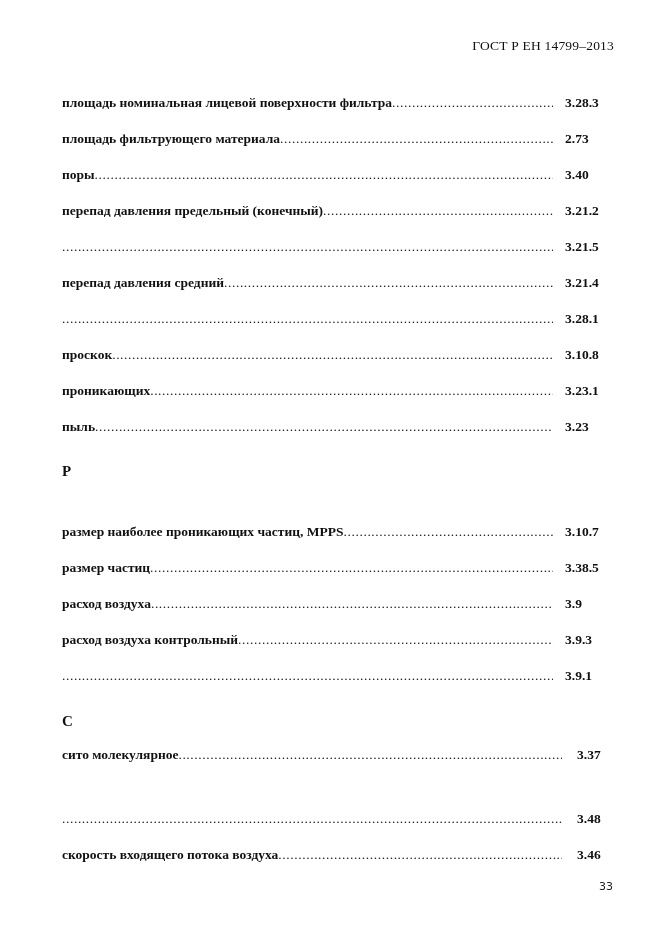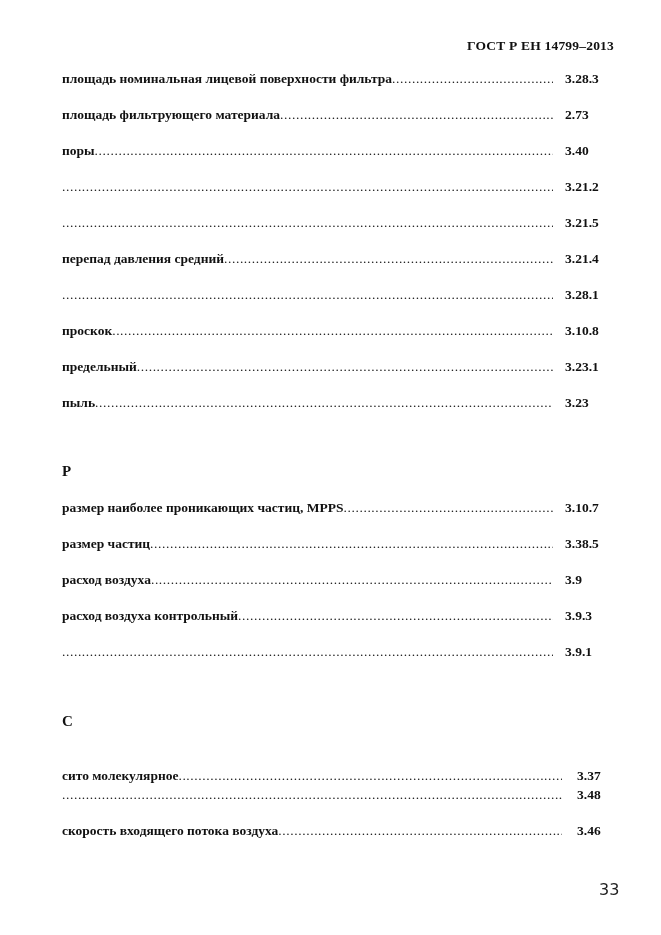--- a/index.html
+++ b/index.html
@@ -3,46 +3,46 @@
 <meta charset="utf-8">
 <style>
   html, body { margin: 0; padding: 0; background: #ffffff; }
   body {
     width: 661px; height: 935px; position: relative; overflow: hidden;
     font-family: "Liberation Serif", "DejaVu Serif", serif;
     color: #111111;
   }
   .header {
     position: absolute; top: 38px; right: 47px;
-    font-size: 13.5px; font-weight: bold; letter-spacing: 0.2px;
+    font-size: 13.5px; font-weight: normal; letter-spacing: 0.2px;
   }
   .entry {
     position: absolute; left: 62px;
     font-size: 13.5px; font-weight: bold;
     height: 18px; line-height: 18px;
-    display: flex; align-items: baseline;
+    display: flex; align-items: baseline; margin-top: 24px;
   }
   .entry .term { white-space: nowrap; }
   .entry .dots {
     flex: 1 1 auto; overflow: hidden; white-space: nowrap;
     font-weight: normal; letter-spacing: 0.6px; color: #222;
   }
   .entry .ref { white-space: nowrap; position: absolute; }
   .group-a .entry { width: 491px; }
   .group-a .entry .dots { max-width: none; }
   .group-a .entry .ref { left: 503px; }
   .group-c .entry { width: 500px; }
   .group-c .entry .ref { left: 515px; }
   .letter {
     position: absolute; left: 62px;
     font-size: 15px; font-weight: bold;
   }
   .pageno {
     position: absolute; top: 880px; left: 599px;
-    font-family: "DejaVu Sans", sans-serif; font-size: 16px; color: #222;
+    font-family: "DejaVu Sans", sans-serif; font-size: 11px; color: #222;
   }
 </style>
 </head>
 <body>
 
 <div class="header">ГОСТ Р ЕН 14799–2013</div>
 
 <div class="group-a">
   <div class="entry" style="top:70px">
       <span class="term">площадь номинальная лицевой поверхности фильтра</span>
@@ -53,20 +53,21 @@
       <span class="term">площадь фильтрующего материала</span>
       <span class="dots">........................................................................................................................................</span>
       <span class="ref">2.73</span>
     </div>
   <div class="entry" style="top:142px">
       <span class="term">поры</span>
       <span class="dots">........................................................................................................................................</span>
       <span class="ref">3.40</span>
     </div>
   <div class="entry" style="top:178px">
+      <span class="term">перепад давления предельный (конечный)</span>
       <span class="dots">........................................................................................................................................</span>
       <span class="ref">3.21.2</span>
     </div>
   <div class="entry" style="top:214px">
       <span class="dots">........................................................................................................................................</span>
       <span class="ref">3.21.5</span>
     </div>
   <div class="entry" style="top:250px">
       <span class="term">перепад давления средний</span>
       <span class="dots">........................................................................................................................................</span>
@@ -75,21 +76,21 @@
   <div class="entry" style="top:286px">
       <span class="dots">........................................................................................................................................</span>
       <span class="ref">3.28.1</span>
     </div>
   <div class="entry" style="top:322px">
       <span class="term">проскок</span>
       <span class="dots">........................................................................................................................................</span>
       <span class="ref">3.10.8</span>
     </div>
   <div class="entry" style="top:358px">
-      <span class="term">предельный </span>
+      <span class="term">проникающих </span>
       <span class="dots">........................................................................................................................................</span>
       <span class="ref">3.23.1</span>
     </div>
   <div class="entry" style="top:394px">
       <span class="term">пыль</span>
       <span class="dots">........................................................................................................................................</span>
       <span class="ref">3.23</span>
     </div>
 </div>
 
@@ -116,21 +117,21 @@
       <span class="ref">3.9.3</span>
     </div>
   <div class="entry" style="top:643px">
       <span class="dots">........................................................................................................................................</span>
       <span class="ref">3.9.1</span>
     </div>
 </div>
 
 <div class="group-c">
   <div class="letter" style="top:713px">С</div>
-  <div class="entry" style="top:767px">
+  <div class="entry" style="top:722px">
       <span class="term">сито молекулярное</span>
       <span class="dots">........................................................................................................................................</span>
       <span class="ref">3.37</span>
     </div>
   <div class="entry" style="top:786px">
       <span class="dots">........................................................................................................................................</span>
       <span class="ref">3.48</span>
     </div>
   <div class="entry" style="top:822px">
       <span class="term">скорость входящего потока воздуха</span>

